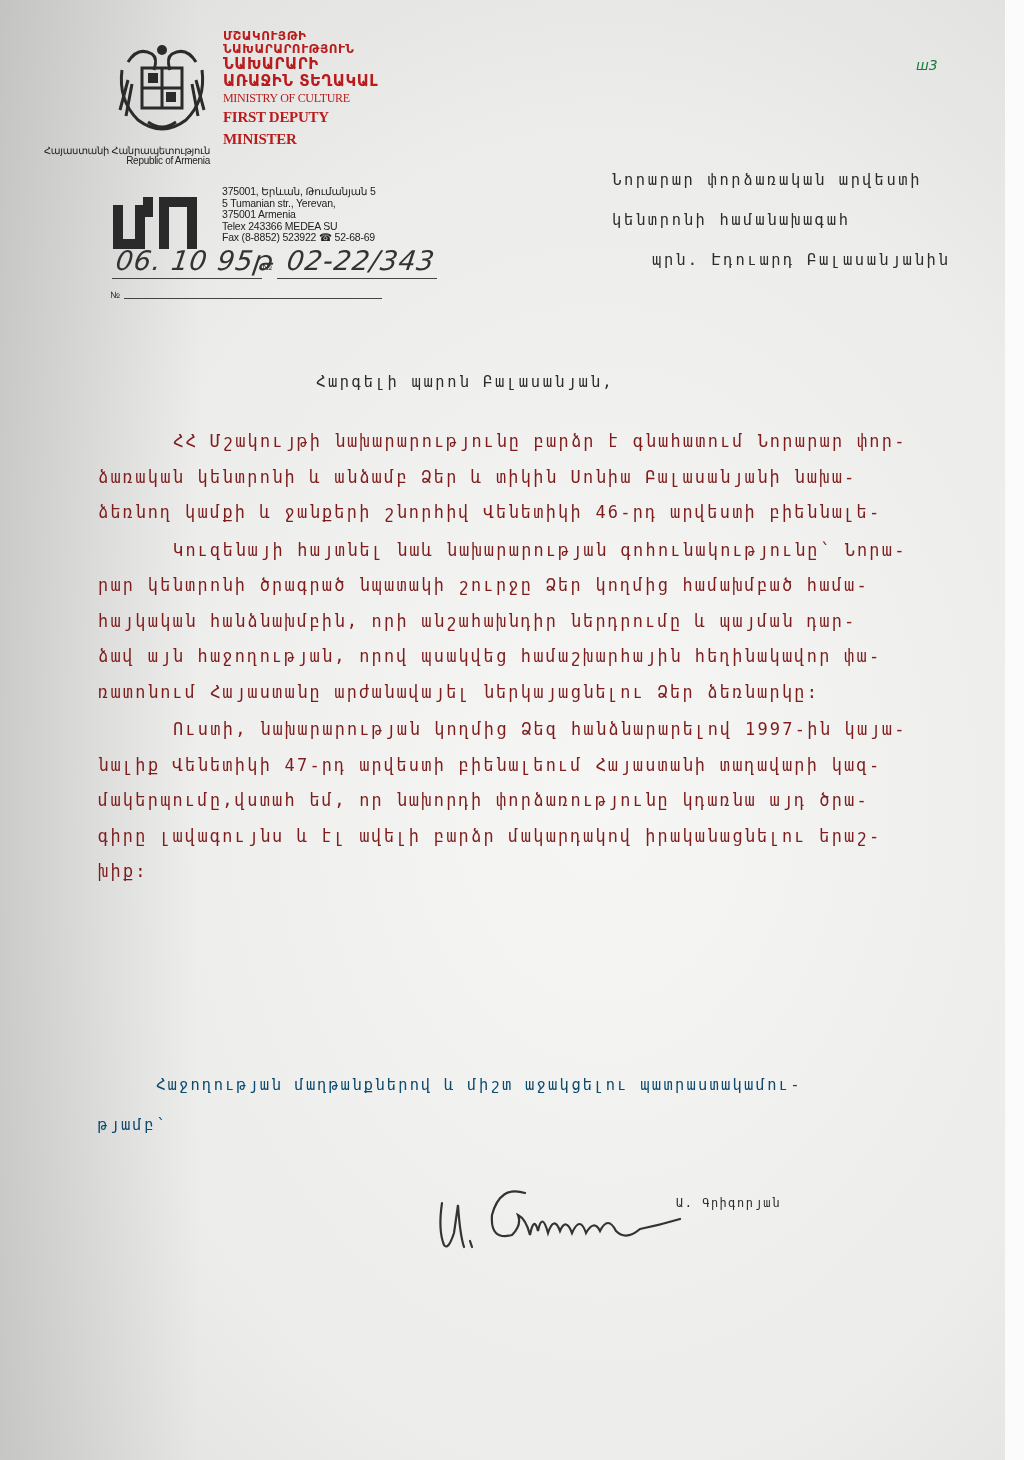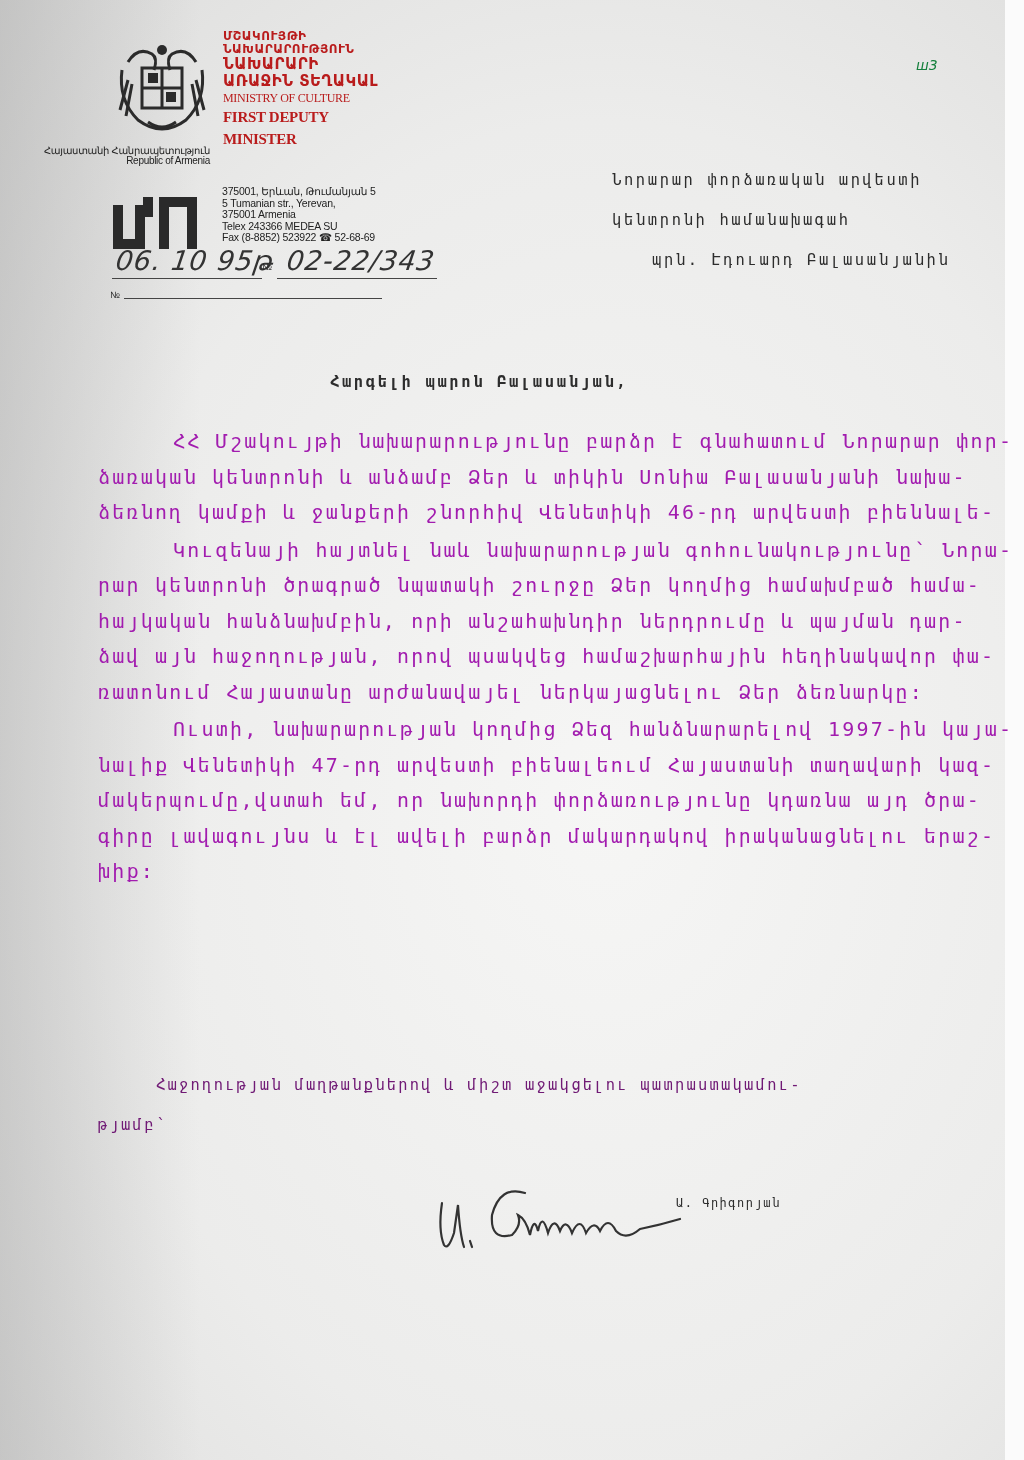--- a/index.html
+++ b/index.html
@@ -72,33 +72,33 @@
       font-style: italic; font-size: 14px; color: #15803d; margin-left: 31px;
     }
     
     .recipient {
       position: absolute; left: 612px; top: 160px; width: 390px;
       font-size: 15.5px; line-height: 40px; letter-spacing: 2.6px; color: #2d2d2d;
     }
     .recipient .l3 { padding-left: 40px; }
     
     .salutation {
-      position: absolute; left: 330px; top: 373px;
-      font-size: 15.5px; letter-spacing: 2.6px; color: #2d2d2d; font-weight: bold;
+      position: absolute; left: 316px; top: 373px;
+      font-size: 15.5px; letter-spacing: 2.6px; color: #2d2d2d;
     }
     .body-text {
       position: absolute; left: 98px; top: 424px; width: 900px;
-      font-size: 20px; line-height: 35.5px; letter-spacing: 2.2px; color: #a21caf;
+      font-size: 17px; line-height: 35.5px; letter-spacing: 2.2px; color: #7f1d1d;
     }
     .body-text .ln { white-space: nowrap; }
     .body-text .ind { padding-left: 75px; }
     .para-gap { height: 2px; }
     .closing {
       position: absolute; left: 98px; top: 1065px; width: 900px;
-      font-size: 15.5px; line-height: 40px; letter-spacing: 2.2px; color: #701a75;
+      font-size: 15.5px; line-height: 40px; letter-spacing: 2.2px; color: #0c4a6e;
     }
     .closing .ind { padding-left: 58px; }
     .signature {
       position: absolute; left: 430px; top: 1175px; width: 300px; height: 85px;
     }
     .signer {
       position: absolute; left: 676px; top: 1196px;
       font-size: 12px; letter-spacing: 1.5px; color: #2d2d2d;
     }
   </style>

